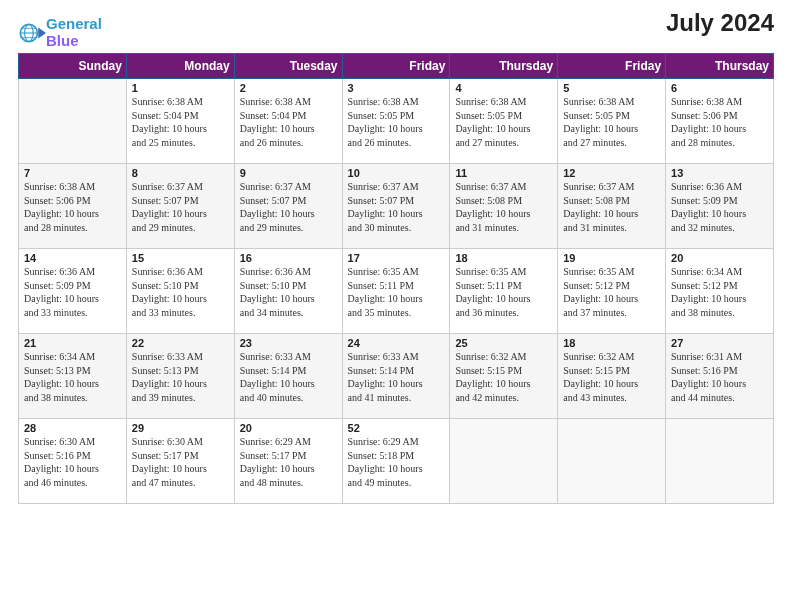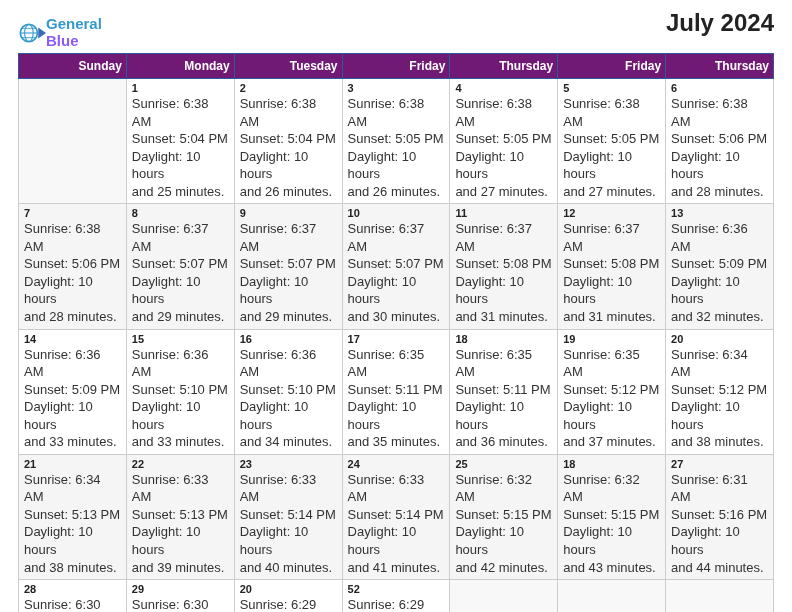--- a/index.html
+++ b/index.html
@@ -82,23 +82,24 @@
     .calendar td.empty {
       background: #f8f8f8;
     }
     .day-num {
       font-weight: bold;
       font-size: 11px;
       color: #222;
       margin-bottom: 1px;
     }
     .day-info {
-      font-size: 13px;
+      font-size: 10px;
       color: #333;
       line-height: 1.35;
+      font-family: Liberation Serif, serif;
     }
     .week-row td {
       background: #fff;
     }
     .week-row:nth-child(even) td {
       background: #f5f5f5;
     }
   </style>
 </head>
 <body>

